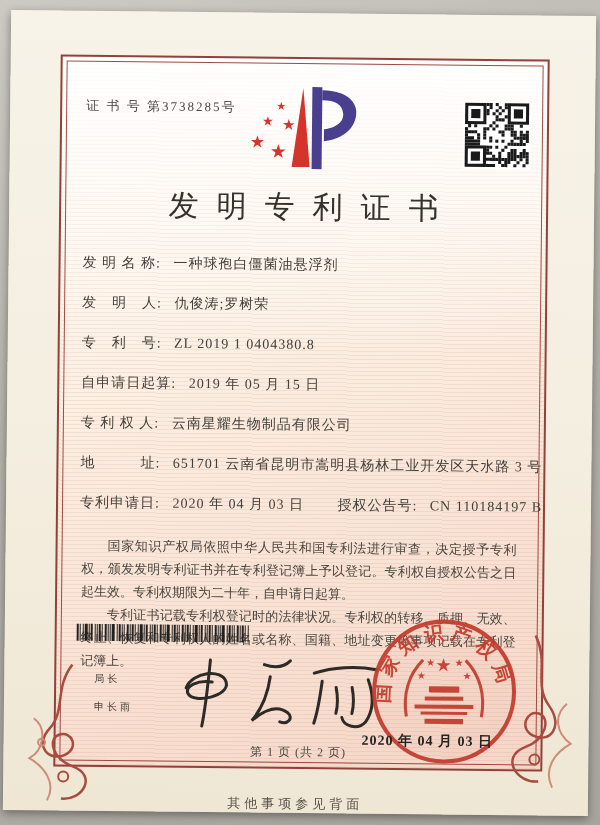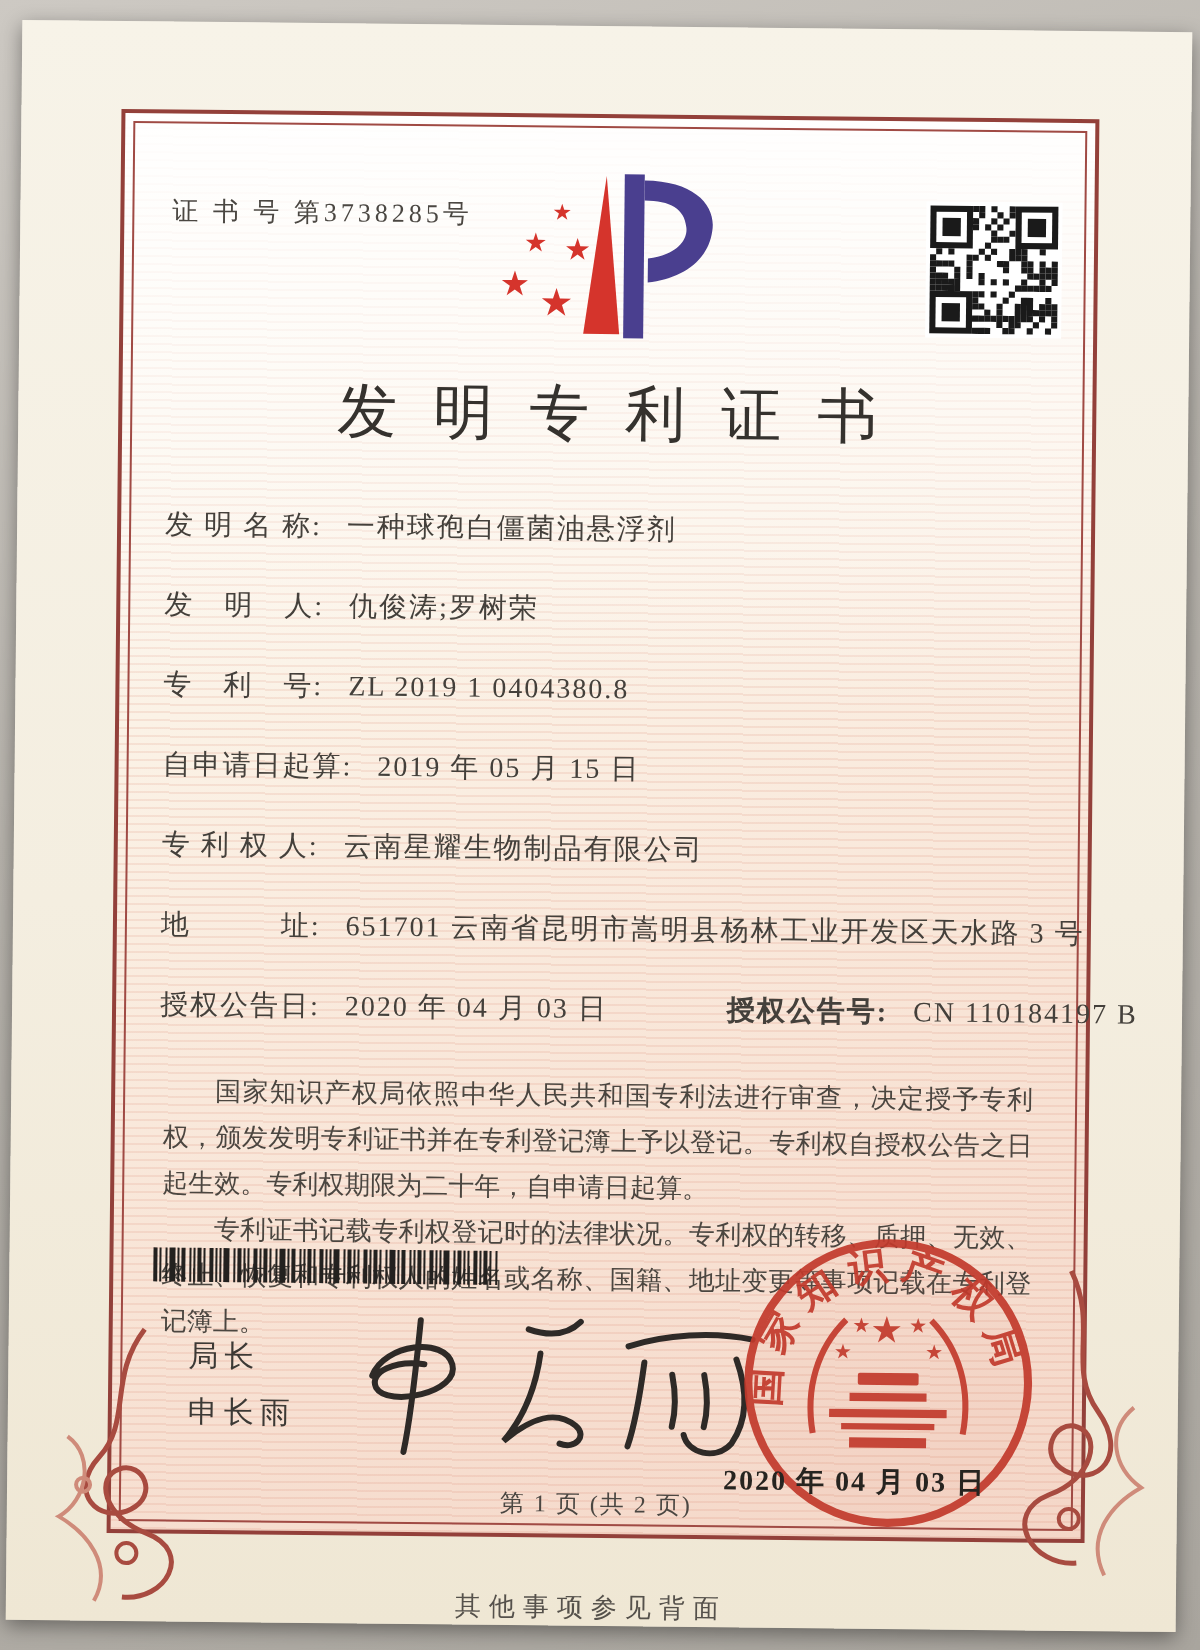--- a/index.html
+++ b/index.html
@@ -22,28 +22,28 @@
   .logo{position:absolute;left:50%;top:24px;transform:translateX(-50%);}
   .qr{position:absolute;right:16px;top:40px;width:68px;height:68px;background:#fff;}
   .title{margin-top:16px;text-align:center;font-size:30px;color:#35322e;
     letter-spacing:18px;padding-left:18px;font-weight:500;}
   
   .fields{margin-top:28px;padding:0 26px 0 22px;font-size:14px;color:#44403b;}
   .frow{margin-bottom:22px;white-space:nowrap;}
   .flabel{display:inline-block;letter-spacing:1px;}
   .fvalue{margin-left:9px;letter-spacing:1px;}
   .grantrow .fvalue{margin-right:30px;}
-  .grant2{margin-left:26px;font-weight:bold;}
+  .grant2{}
   .paras{margin-top:8px;padding:0 26px 0 24px;font-size:13px;line-height:23px;
     color:#4b4640;text-align:justify;}
   .paras p{margin:0;text-indent:2em;}
   
   .barcode{position:absolute;left:20px;top:567px;width:180px;height:17px;font-size:0;}
   .barcode i{display:inline-block;height:100%;background:#23211f;}
-  .officer{position:absolute;left:38px;top:608px;font-size:15px;color:#3c3935;line-height:28px;letter-spacing:3px;}
+  .officer{position:absolute;left:38px;top:608px;font-size:10px;color:#3c3935;line-height:28px;letter-spacing:3px;}
   .sig{position:absolute;left:108px;top:592px;}
   .sealwrap{position:absolute;left:312px;top:555px;width:152px;height:152px;opacity:.92;}
   .sealdate{position:absolute;left:306px;top:672px;font-size:14px;font-weight:bold;
     color:#262420;letter-spacing:1px;white-space:nowrap;}
   .pageno{position:absolute;left:0;right:0;bottom:6px;text-align:center;
     font-size:12px;color:#4b4742;letter-spacing:1px;}
   .backnote{position:absolute;left:0;right:0;top:782px;text-align:center;
     font-size:13px;color:#55514b;letter-spacing:4px;}
   .flourish{position:absolute;pointer-events:none;}
   .fl-bl{left:10px;bottom:2px;}
@@ -244,21 +244,21 @@
         </div>
         <div class="frow">
           <span class="flabel">专 利 权 人:</span>
           <span class="fvalue">云南星耀生物制品有限公司</span>
         </div>
         <div class="frow">
           <span class="flabel">地　　　址:</span>
           <span class="fvalue">651701 云南省昆明市嵩明县杨林工业开发区天水路 3 号</span>
         </div>
         <div class="frow grantrow">
-          <span class="flabel">授权公告日:</span>
+          <span class="flabel">专利申请日:</span>
           <span class="fvalue">2020 年 04 月 03 日</span>
           <span class="flabel grant2">授权公告号:</span>
           <span class="fvalue">CN 110184197 B</span>
         </div>
       </div>
 
       <div class="paras">
         <p>国家知识产权局依照中华人民共和国专利法进行审查，决定授予专利权，颁发发明专利证书并在专利登记簿上予以登记。专利权自授权公告之日起生效。专利权期限为二十年，自申请日起算。</p>
         <p>专利证书记载专利权登记时的法律状况。专利权的转移、质押、无效、终止、恢复和专利权人的姓名或名称、国籍、地址变更等事项记载在专利登记簿上。</p>
       </div>

